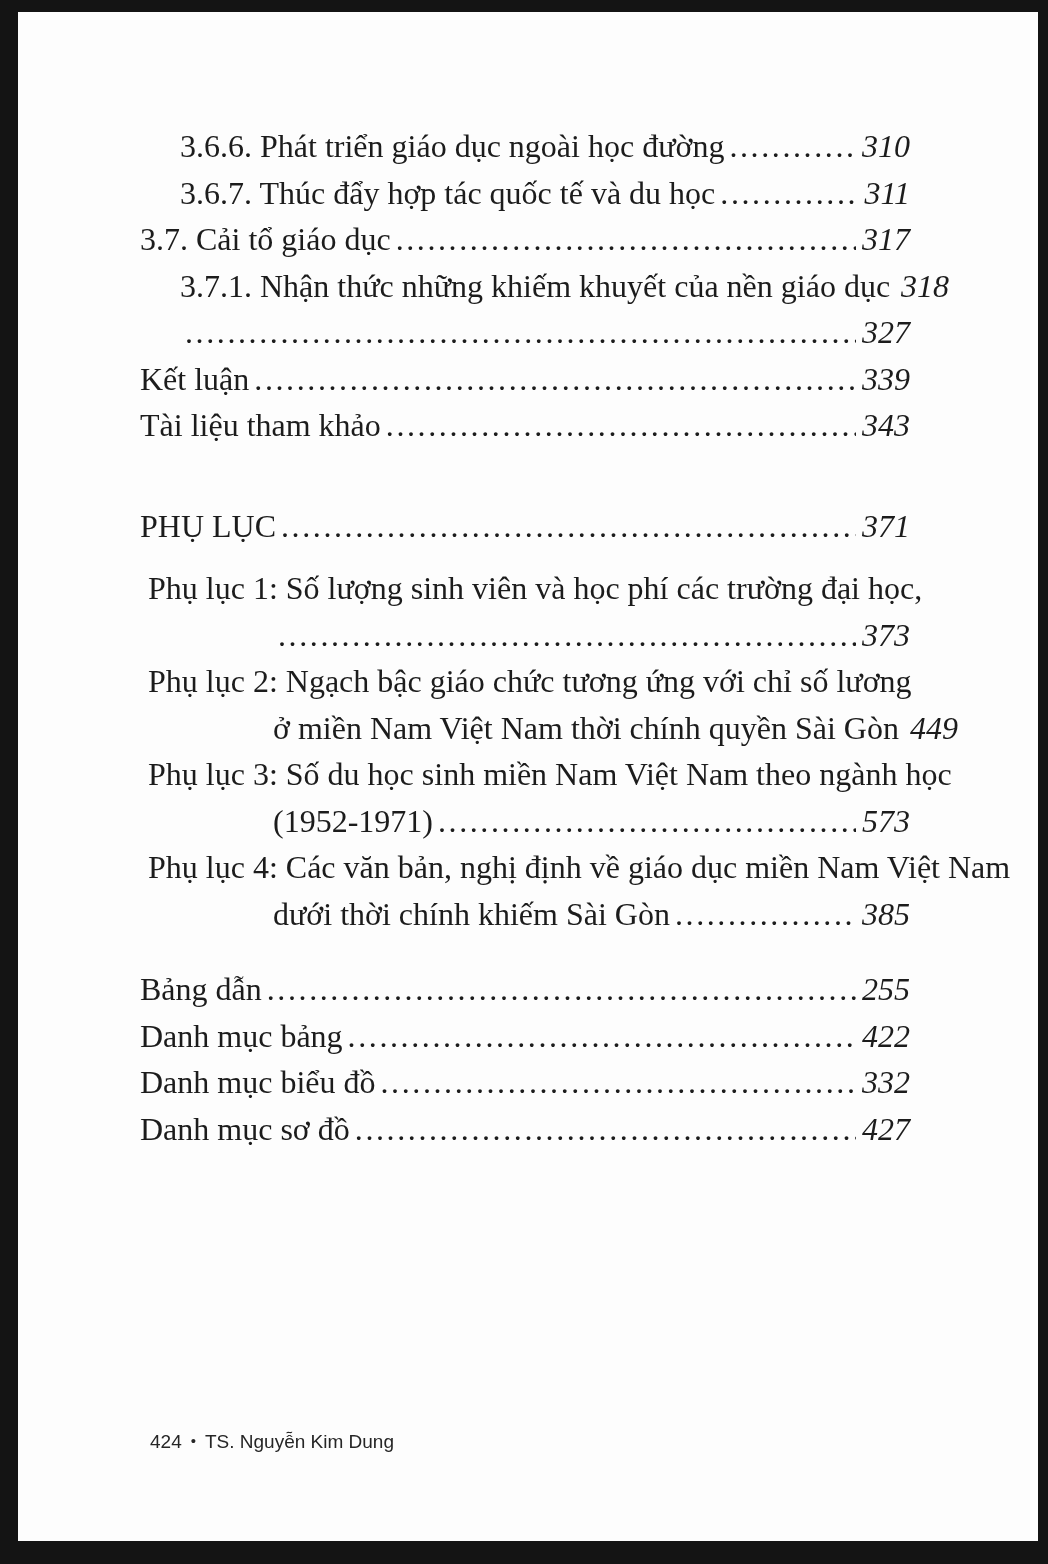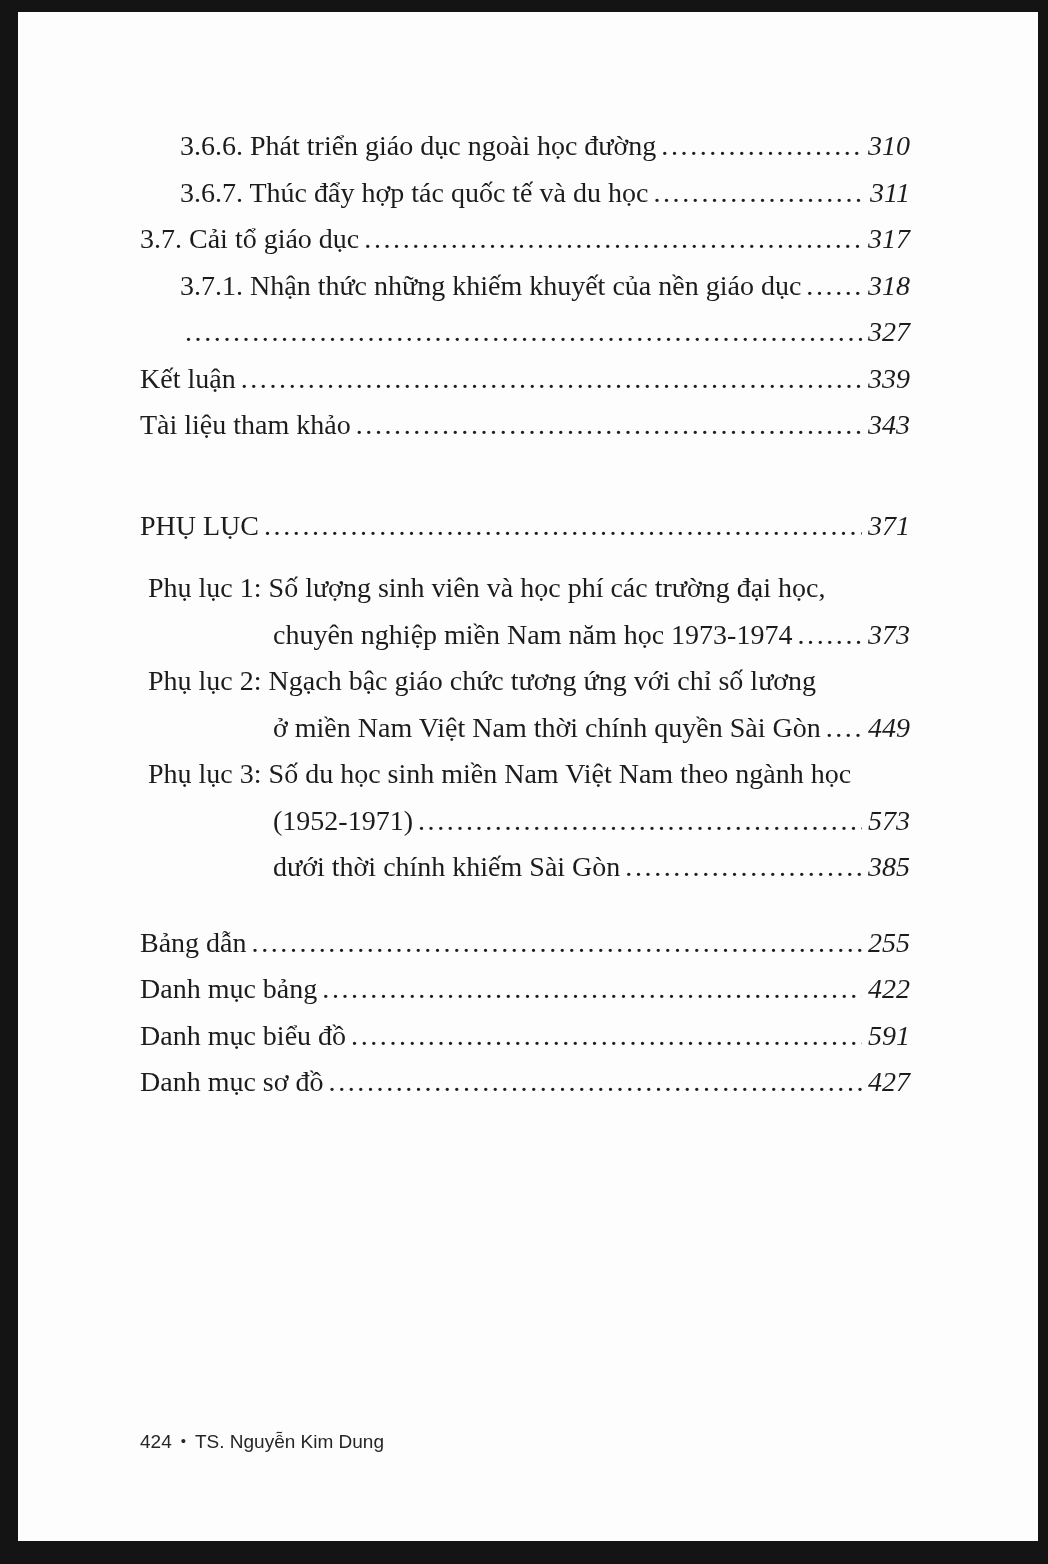--- a/index.html
+++ b/index.html
@@ -11,21 +11,21 @@
     overflow: hidden;
   }
   .page {
     position: absolute;
     left: 18px; top: 12px; right: 10px; bottom: 23px;
     background: var(--c-page, #fdfdfd);
     color: var(--c-text, #1c1c1c);
   }
   .toc {
     padding: 111px 128px 0 122px;
-    font-size: 28px;
+    font-size: 32px;
   }
   .toc-entry { line-height: 46.5px; }
   .row { display: flex; align-items: baseline; }
   .title { white-space: nowrap; flex: 0 0 auto; }
   .line1 { white-space: nowrap; }
   .indent { margin-left: 40px; }
   .multiline .line2 { margin-left: 125px; }
   .dots {
     flex: 1 1 auto;
     min-width: 0;
@@ -33,21 +33,21 @@
     white-space: nowrap;
     letter-spacing: 2.6px;
     margin: 0 6px 0 5px;
   }
   .pagenum { flex: 0 0 auto; font-style: italic; }
   .toc-group-1 { margin-top: 54px; }
   .toc-group-2 { margin-top: 16px; margin-left: 8px; }
   .toc-group-3 { margin-top: 29px; }
   .footer {
     position: absolute;
-    left: 122px; bottom: 88px;
+    left: 132px; bottom: 88px;
     font-family: "Liberation Sans", sans-serif;
     font-size: 19px;
     color: #262626;
     display: flex;
     align-items: baseline;
   }
   .footer .sep { margin: 0 9px; font-size: 15px; position: relative; top: -2px; }
 </style>
 </head>
 <body>
@@ -94,21 +94,20 @@
         <div class="toc-entry row">
           <span class="title">PHỤ LỤC</span>
           <span class="dots">............................................................................................................................................................................................................................</span>
           <span class="pagenum">371</span>
         </div>
       </div>
       <div class="toc-group toc-group-2">
         <div class="toc-entry multiline">
           <div class="line1">Phụ lục 1: Số lượng sinh viên và học phí các trường đại học,</div>
           <div class="line2 row">
-            <span class="title">chuyên nghiệp miền Nam năm học 1973-1974</span>
             <span class="dots">............................................................................................................................................................................................................................</span>
             <span class="pagenum">373</span>
           </div>
         </div>
         <div class="toc-entry multiline">
           <div class="line1">Phụ lục 2: Ngạch bậc giáo chức tương ứng với chỉ số lương</div>
           <div class="line2 row">
             <span class="title">ở miền Nam Việt Nam thời chính quyền Sài Gòn</span>
             <span class="dots">............................................................................................................................................................................................................................</span>
             <span class="pagenum">449</span>
@@ -116,20 +115,21 @@
         </div>
         <div class="toc-entry multiline">
           <div class="line1">Phụ lục 3: Số du học sinh miền Nam Việt Nam theo ngành học</div>
           <div class="line2 row">
             <span class="title">(1952-1971)</span>
             <span class="dots">............................................................................................................................................................................................................................</span>
             <span class="pagenum">573</span>
           </div>
         </div>
         <div class="toc-entry multiline">
+          <div class="line1">Phụ lục 4: Các văn bản, nghị định về giáo dục miền Nam Việt Nam</div>
           <div class="line2 row">
             <span class="title">dưới thời chính khiếm Sài Gòn</span>
             <span class="dots">............................................................................................................................................................................................................................</span>
             <span class="pagenum">385</span>
           </div>
         </div>
       </div>
       <div class="toc-group toc-group-3">
         <div class="toc-entry row">
           <span class="title">Bảng dẫn</span>
@@ -137,21 +137,21 @@
           <span class="pagenum">255</span>
         </div>
         <div class="toc-entry row">
           <span class="title">Danh mục bảng</span>
           <span class="dots">............................................................................................................................................................................................................................</span>
           <span class="pagenum">422</span>
         </div>
         <div class="toc-entry row">
           <span class="title">Danh mục biểu đồ</span>
           <span class="dots">............................................................................................................................................................................................................................</span>
-          <span class="pagenum">591</span>
+          <span class="pagenum">332</span>
         </div>
         <div class="toc-entry row">
           <span class="title">Danh mục sơ đồ</span>
           <span class="dots">............................................................................................................................................................................................................................</span>
           <span class="pagenum">427</span>
         </div>
       </div>
     </div>
   <div class="footer">
     <span>424</span>

